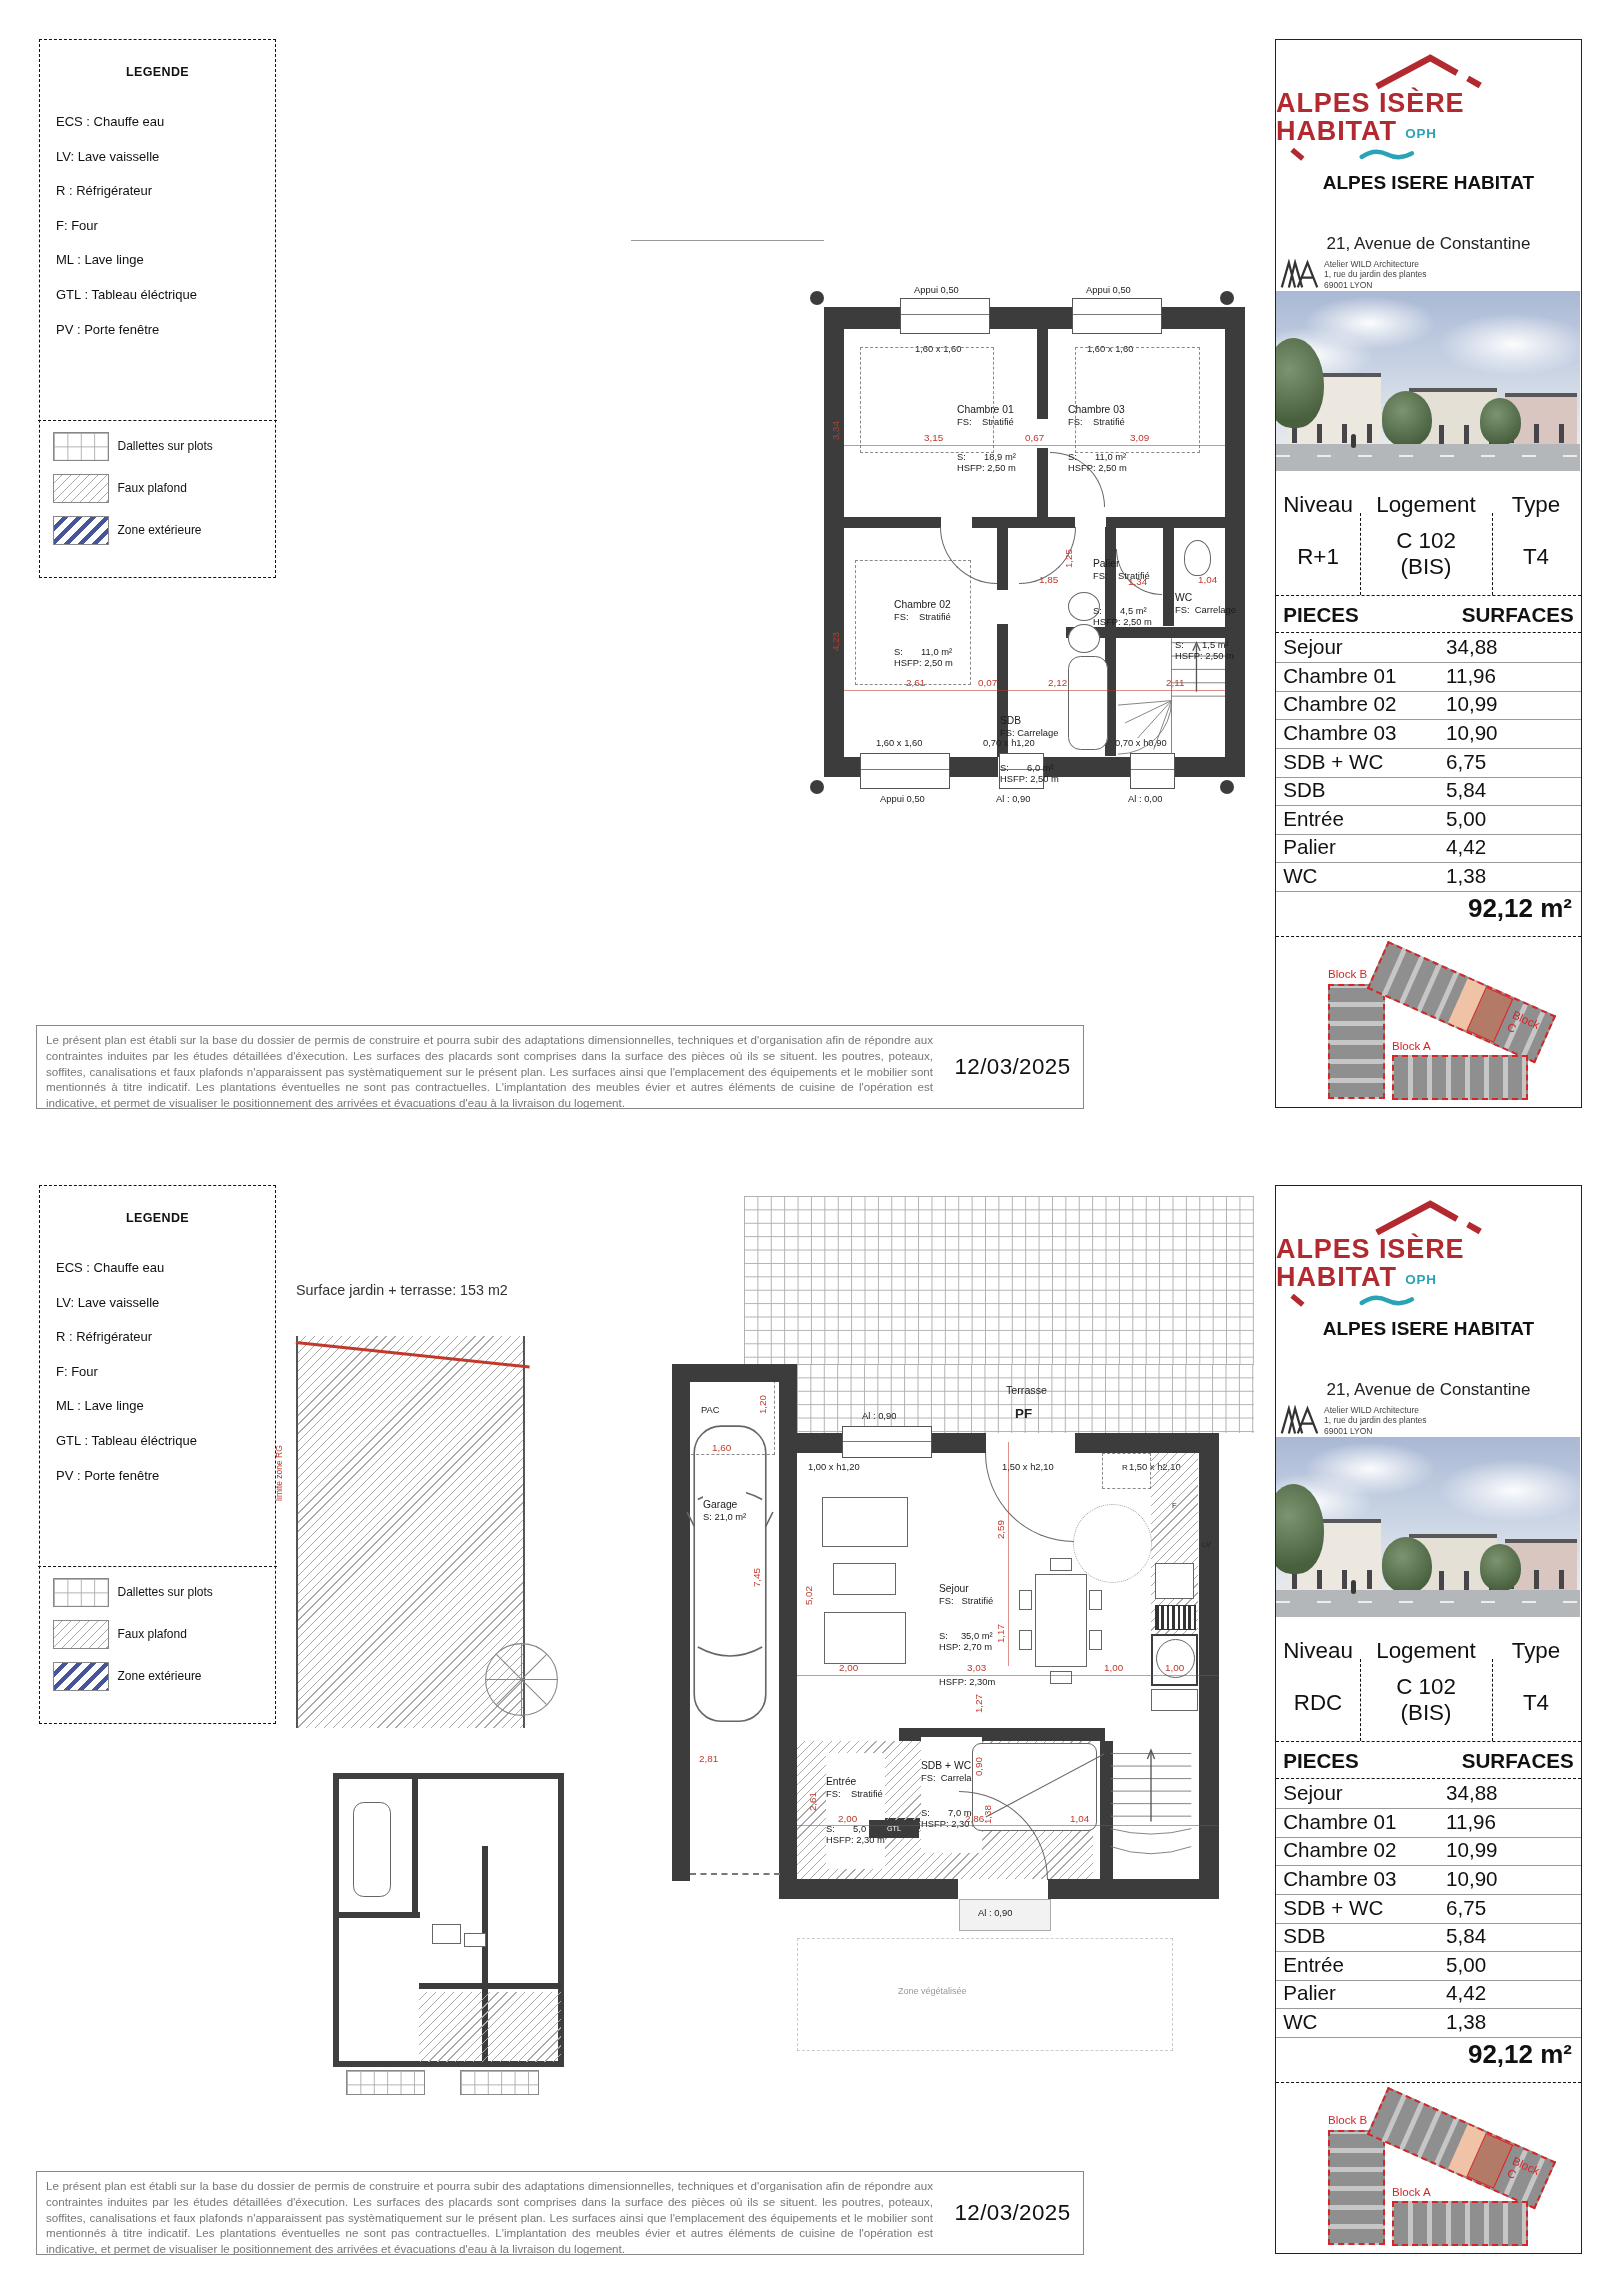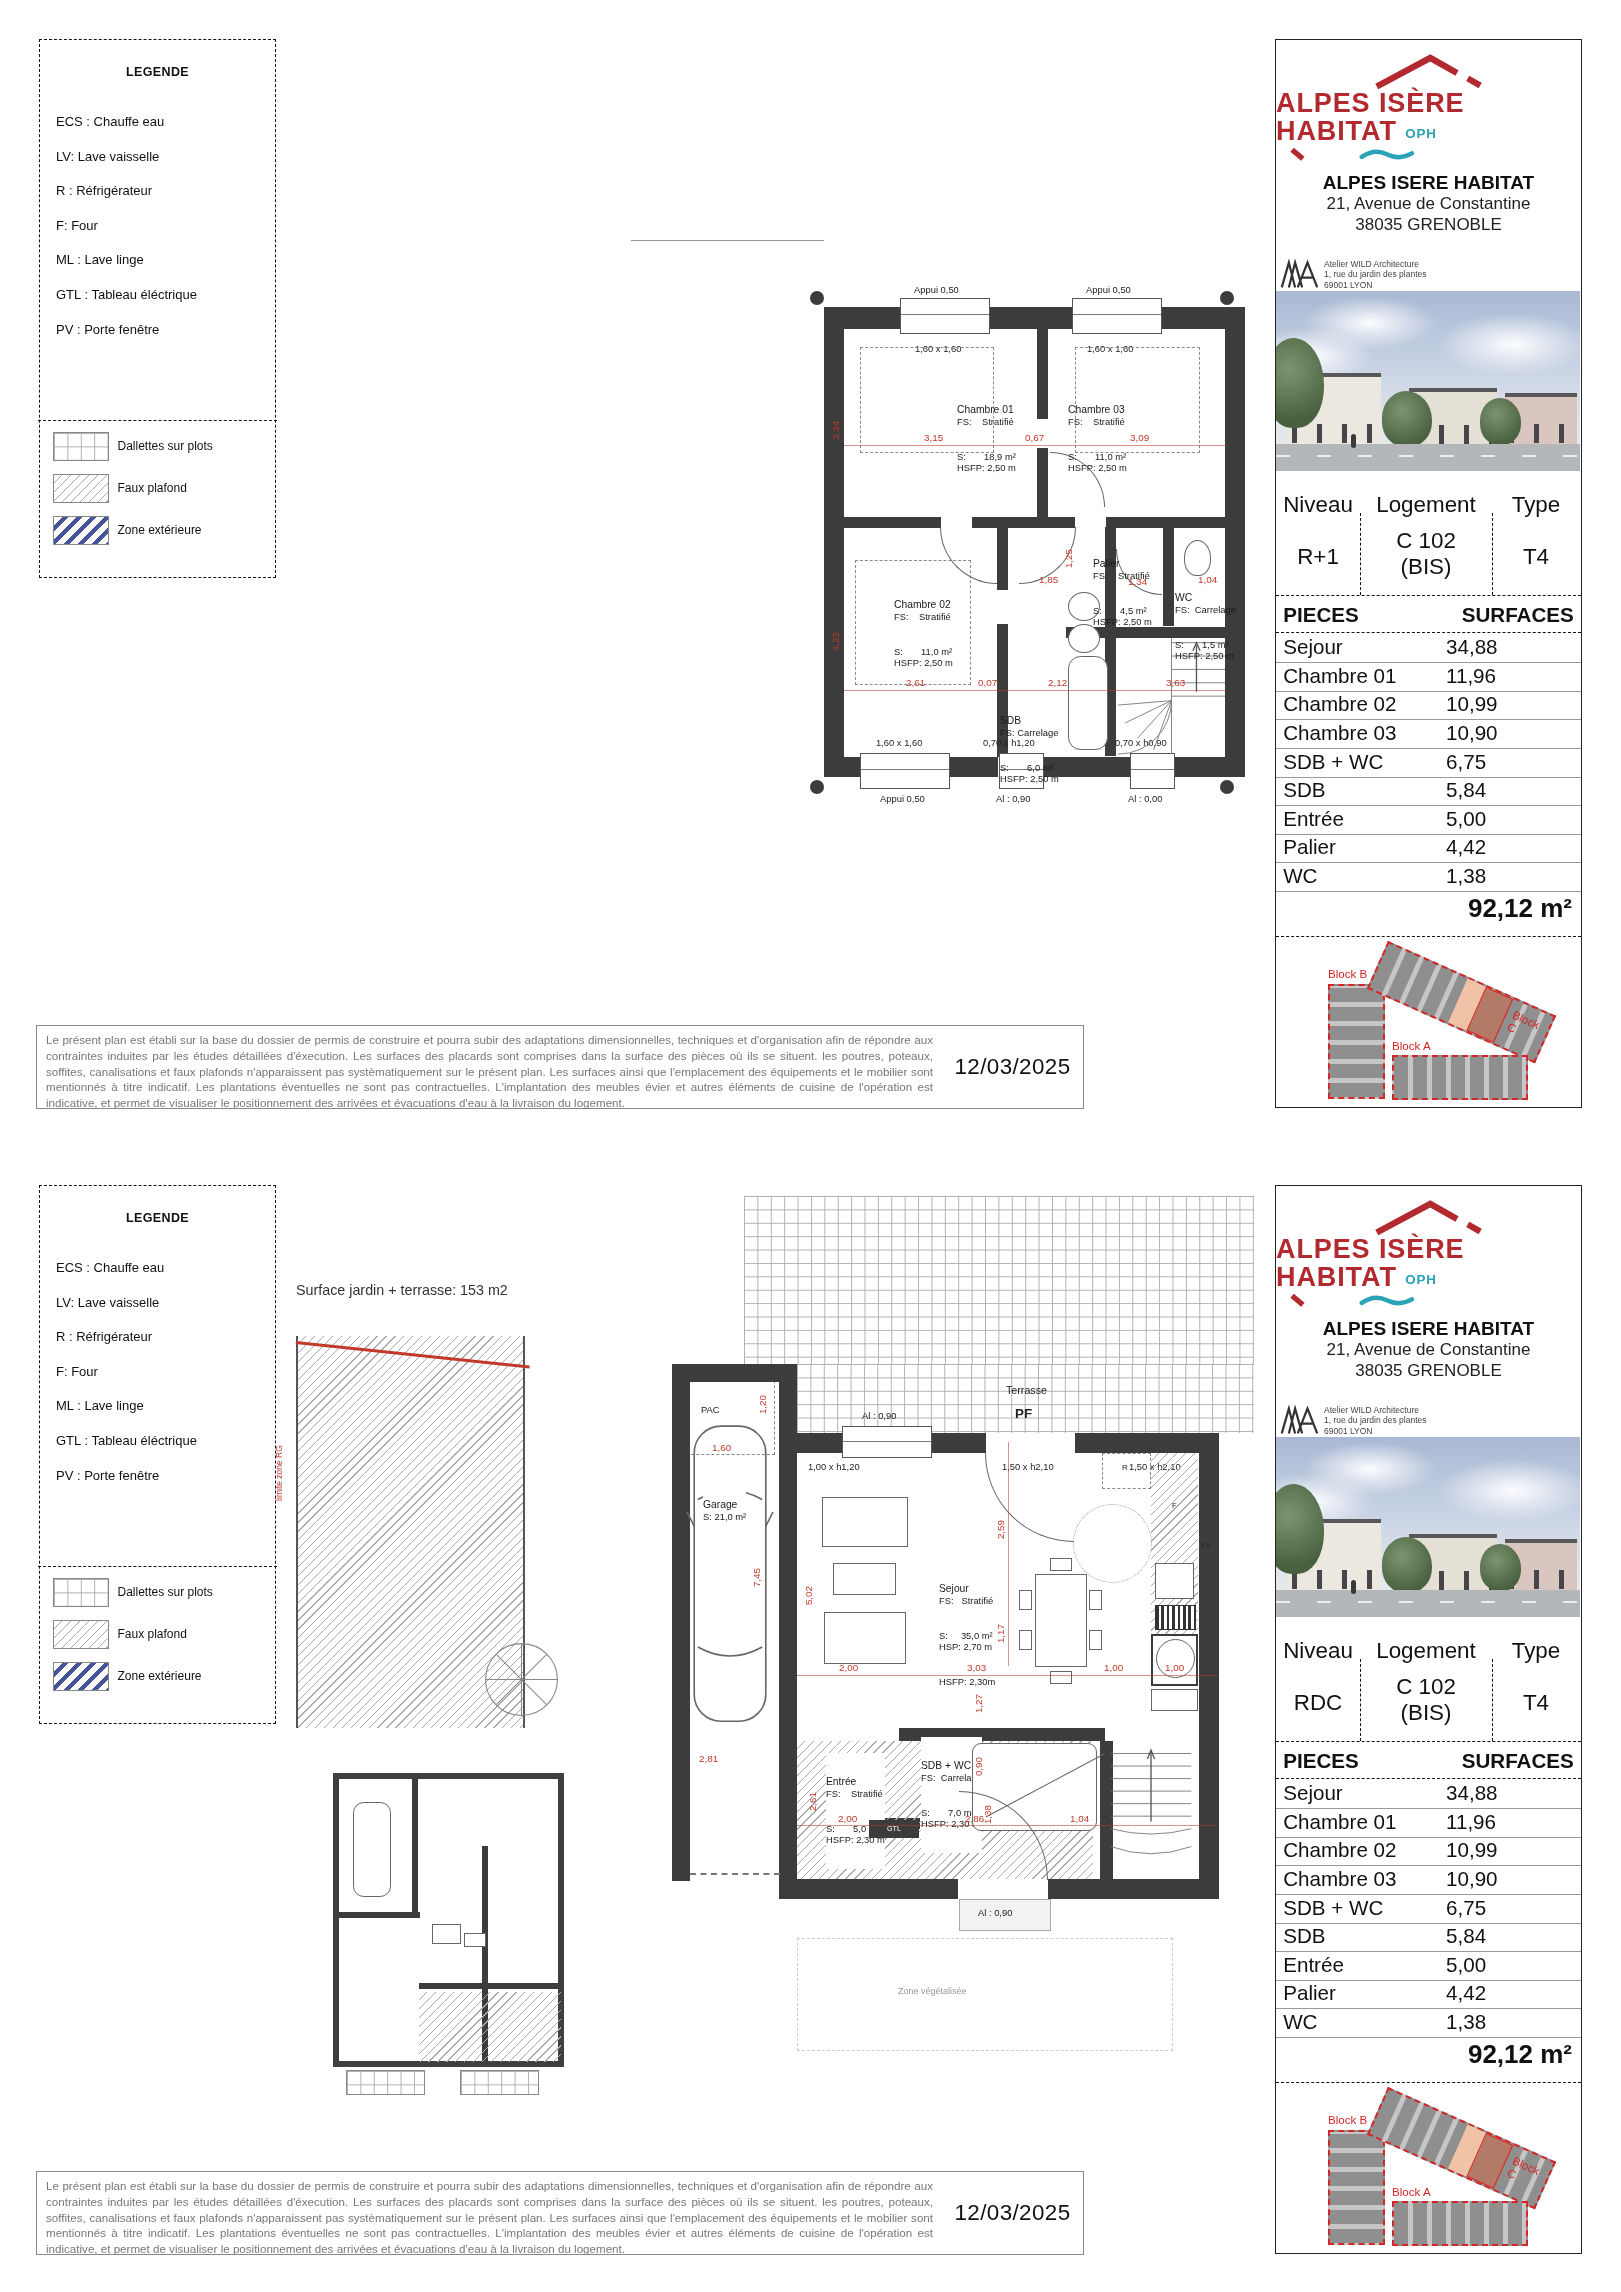--- a/index.html
+++ b/index.html
@@ -22,21 +22,21 @@
 
   
   .sidebar{position:absolute;left:1275px;top:39px;width:307px;height:1069px;border:1.8px solid #222;box-sizing:border-box;}
   .logo-wrap{position:absolute;top:9px;left:0;width:100%;text-align:left;}
   .logo-roof{margin:0 auto;display:block;}
   .logo-line1{font-size:27px;font-weight:bold;letter-spacing:0.9px;line-height:27px;}
   .logo-line2{font-size:27px;font-weight:bold;letter-spacing:0.9px;line-height:29px;}
   .logo-oph{font-size:13.4px;font-weight:bold;letter-spacing:0.9px;vertical-align:1.8px;}
   .client{position:absolute;top:131px;width:100%;text-align:center;}
   .client-name{font-size:19px;font-weight:bold;line-height:23px;}
-  .client-addr{font-size:17px;line-height:20.6px;color:#222;}
+  .client-addr{font-size:17px;line-height:20.6px;color:#222;margin-top:40px;}
   .arch{position:absolute;top:219px;left:3.6px;display:flex;gap:5.4px;align-items:flex-start;}
   .arch-txt{font-size:8.5px;line-height:10.3px;color:#444;}
   .photo{position:absolute;top:251px;left:0px;width:304px;height:180px;overflow:hidden;background:linear-gradient(180deg,#a9b8d4 0%,#c6d1e3 40%,#e0e5ec 72%,#eceeef 100%);}
   .cloud{position:absolute;background:radial-gradient(ellipse at center,rgba(255,255,255,.95) 0%,rgba(255,255,255,0) 70%);border-radius:50%;}
   .bld{position:absolute;background:#ece8e0;border-top:4.5px solid #58585a;}
   .winrow{position:absolute;left:6%;right:6%;bottom:3.6px;height:19.7px;background-image:repeating-linear-gradient(90deg,#45454a 0 5.4px,transparent 5.4px 25px);}
   .tree{position:absolute;background:radial-gradient(circle at 40% 35%,#7d9470,#49603f 75%);border-radius:48% 52% 45% 45%;}
   .road{position:absolute;left:0;right:0;bottom:0;height:27px;background:#b4b7ba;}
   .roadline{position:absolute;left:0;right:0;top:10.7px;height:2.7px;background-image:repeating-linear-gradient(90deg,#ededed 0 14.3px,transparent 14.3px 41px);}
   .info-h{position:absolute;top:452px;left:0;width:100%;display:flex;font-size:22.4px;}
@@ -221,21 +221,21 @@
     <div class="dimline" style="left:19.7px;top:399px;width:382px;height:0.9px;"></div>
     <div class="dim" style="left:100px;top:141px;">3,15</div>
     <div class="dim" style="left:201px;top:141px;">0,67</div>
     <div class="dim" style="left:306px;top:141px;">3,09</div>
     <div class="dim dimv" style="left:1.8px;top:134px;">3,34</div>
     <div class="dim dimv" style="left:1.8px;top:345px;">4,23</div>
     <div class="dim dimv" style="left:235px;top:262px;">1,25</div>
     <div class="dim" style="left:82px;top:386px;">2,61</div>
     <div class="dim" style="left:154px;top:386px;">0,07</div>
     <div class="dim" style="left:224px;top:386px;">2,12</div>
-    <div class="dim" style="left:342px;top:386px;">3,63</div>
+    <div class="dim" style="left:342px;top:386px;">2,11</div>
     <div class="dim" style="left:215px;top:283px;">1,85</div>
     <div class="dim" style="left:304px;top:285px;">1,34</div>
     <div class="dim" style="left:374px;top:283px;">1,04</div>
   </div>
 
   <div class="sidebar">
     <div class="logo-wrap">
       <svg class="logo-roof" width="143" height="41" viewBox="0 0 160 46">
         <path d="M22,42 L82,10 L112,27" fill="none" stroke="#b2292f" stroke-width="7"></path>
         <path d="M124,33 L138,41" fill="none" stroke="#b2292f" stroke-width="7"></path>

